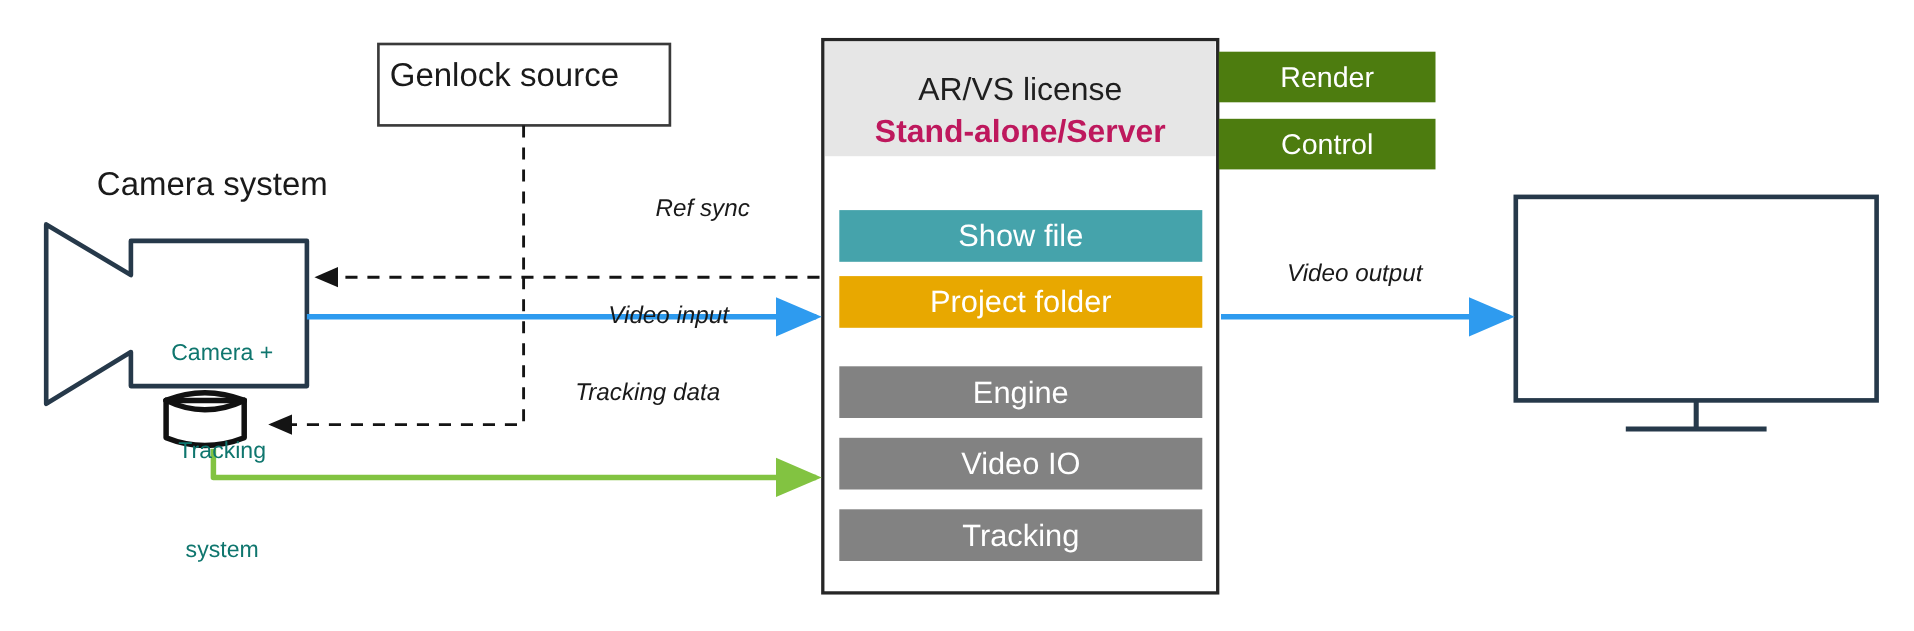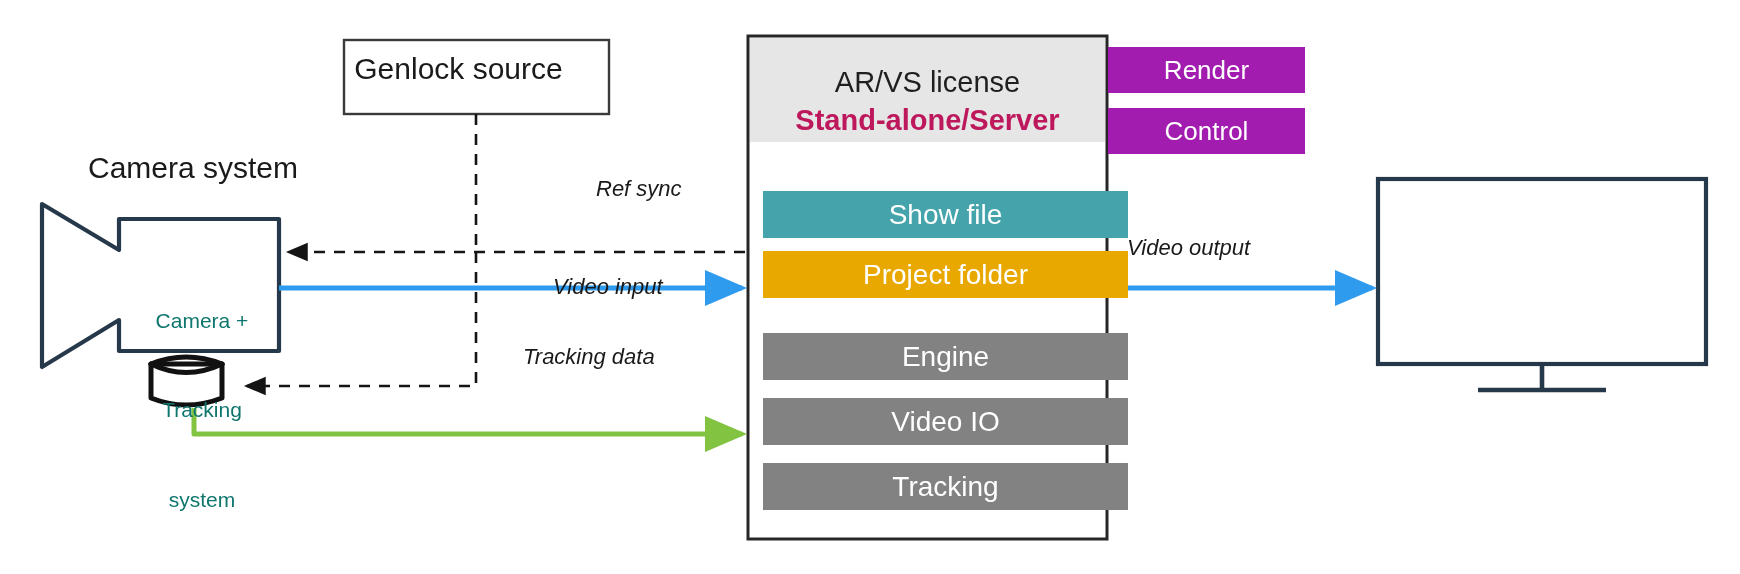--- a/index.html
+++ b/index.html
@@ -36,21 +36,21 @@
     left: 88px;
     top: 151px;
   }
   .lbl-italic {
     font-style: italic;
     font-size: 22px;
   }
   .lbl-ref-sync   { left: 596px; top: 176px; }
   .lbl-video-in   { left: 553px; top: 274px; }
   .lbl-track-data { left: 523px; top: 344px; }
-  .lbl-video-out  { left: 1127px; top: 235px; }
+  .lbl-video-out  { left: 1170px; top: 235px; }
 
   .box-text {
     position: absolute;
     text-align: center;
     white-space: pre;
   }
   .genlock-text {
     font-size: 30px;
     left: 344px;
     top: 52px;
@@ -88,34 +88,34 @@
     color: #be185d;
     text-align: center;
     margin-top: 5px;
   }
 
   .side-tab {
     position: absolute;
     left: 1108px;
     width: 197px;
     height: 46px;
-    background: #a21caf;
+    background: #4d7c0f;
     color: #ffffff;
     font-size: 26px;
     text-align: center;
     line-height: 46px;
     box-sizing: border-box;
   }
   .tab-render  { top: 47px; }
   .tab-control { top: 108px; }
 
   .mod {
     position: absolute;
     left: 763px;
-    width: 365px;
+    width: 330px;
     height: 47px;
     color: #ffffff;
     font-size: 28px;
     text-align: center;
     line-height: 47px;
     box-sizing: border-box;
   }
   .mod-showfile { top: 191px; background: #45a3ab; }
   .mod-project  { top: 251px; background: #e8a800; }
   .mod-engine   { top: 333px; background: #828282; }

